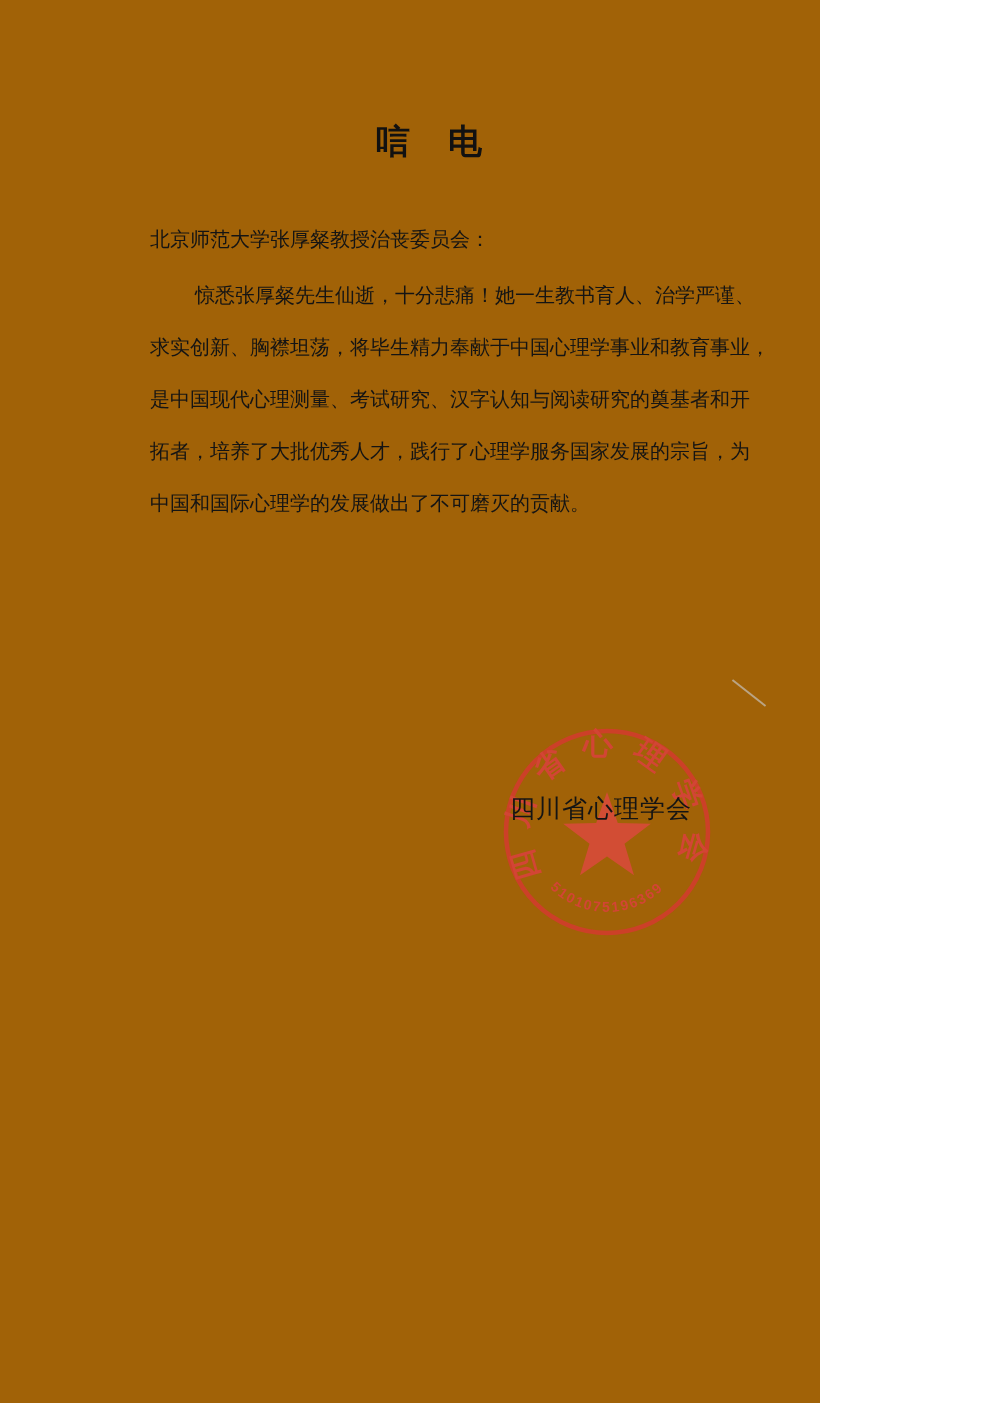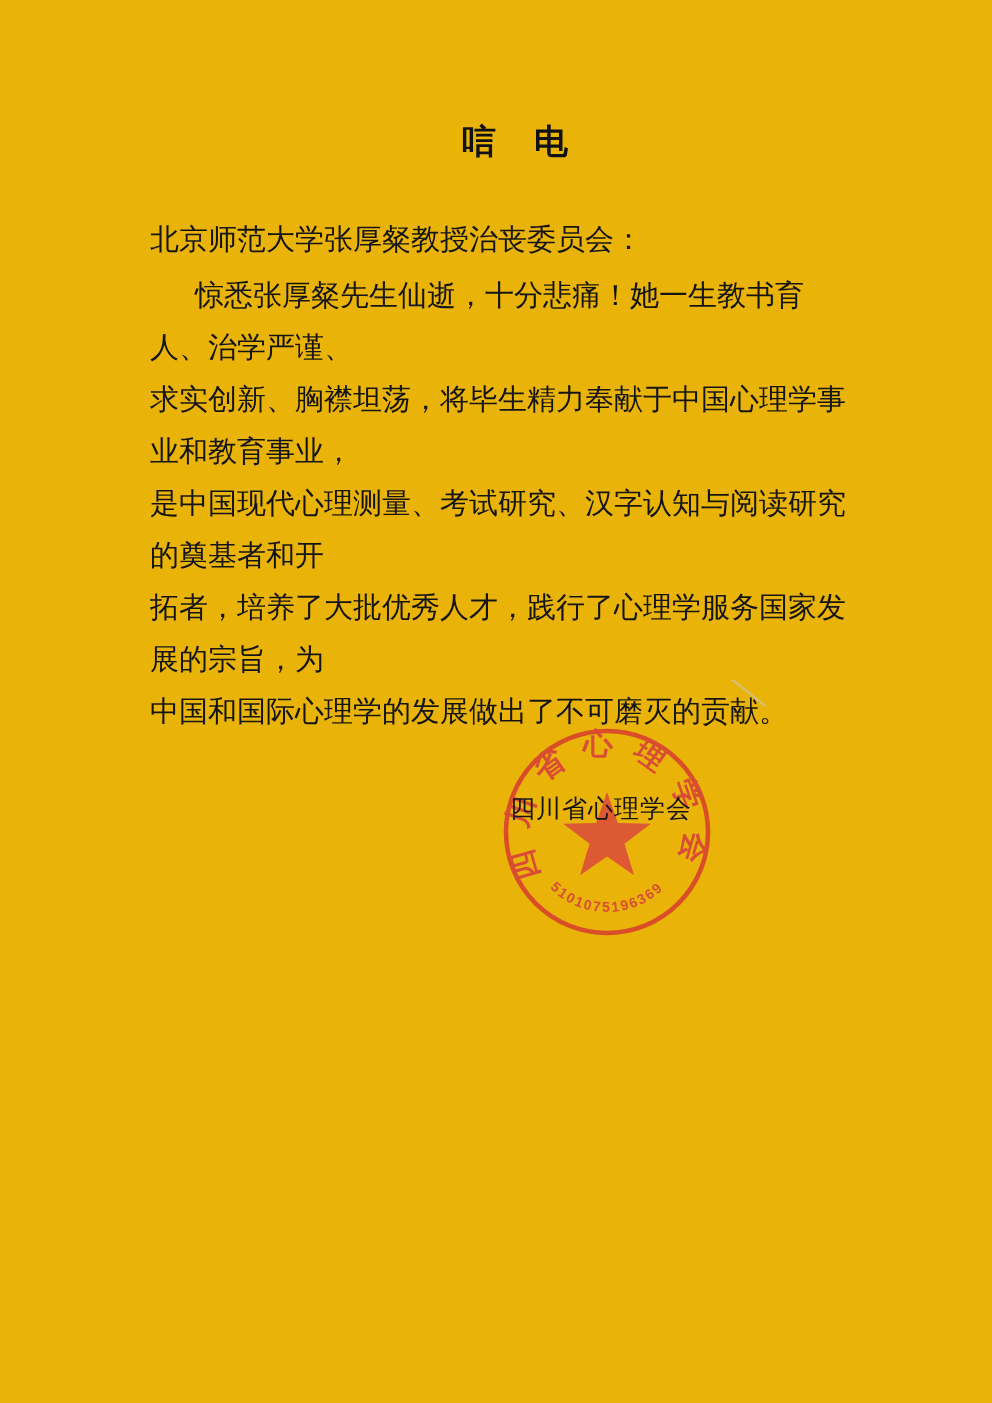--- a/index.html
+++ b/index.html
@@ -2,40 +2,40 @@
 <html><head>
 <meta charset="utf-8">
 <style>
   html, body {
     margin: 0;
     padding: 0;
     background: #ffffff;
   }
   .page {
     position: relative;
-    width: 992px;
+    width: 820px;
     height: 1403px;
-    background: #eab308;
+    background: #a16207;
     overflow: hidden;
     font-family: "Liberation Serif", serif;
     color: #141414;
   }
   .title {
     margin: 122px 0 0 40px;
     font-size: 34px;
     line-height: 40px;
     font-weight: 600;
     text-align: center;
     letter-spacing: 2px;
     color: #111;
   }
   .body-text {
     width: 700px;
     margin: 51px 0 0 150px;
-    font-size: 29px;
+    font-size: 20px;
     line-height: 52px;
     text-align: left;
   }
   .body-text p {
     margin: 0 0 4px 0;
     white-space: pre-line;
   }
   .body-text p.indent {
     text-indent: 45px;
   }

